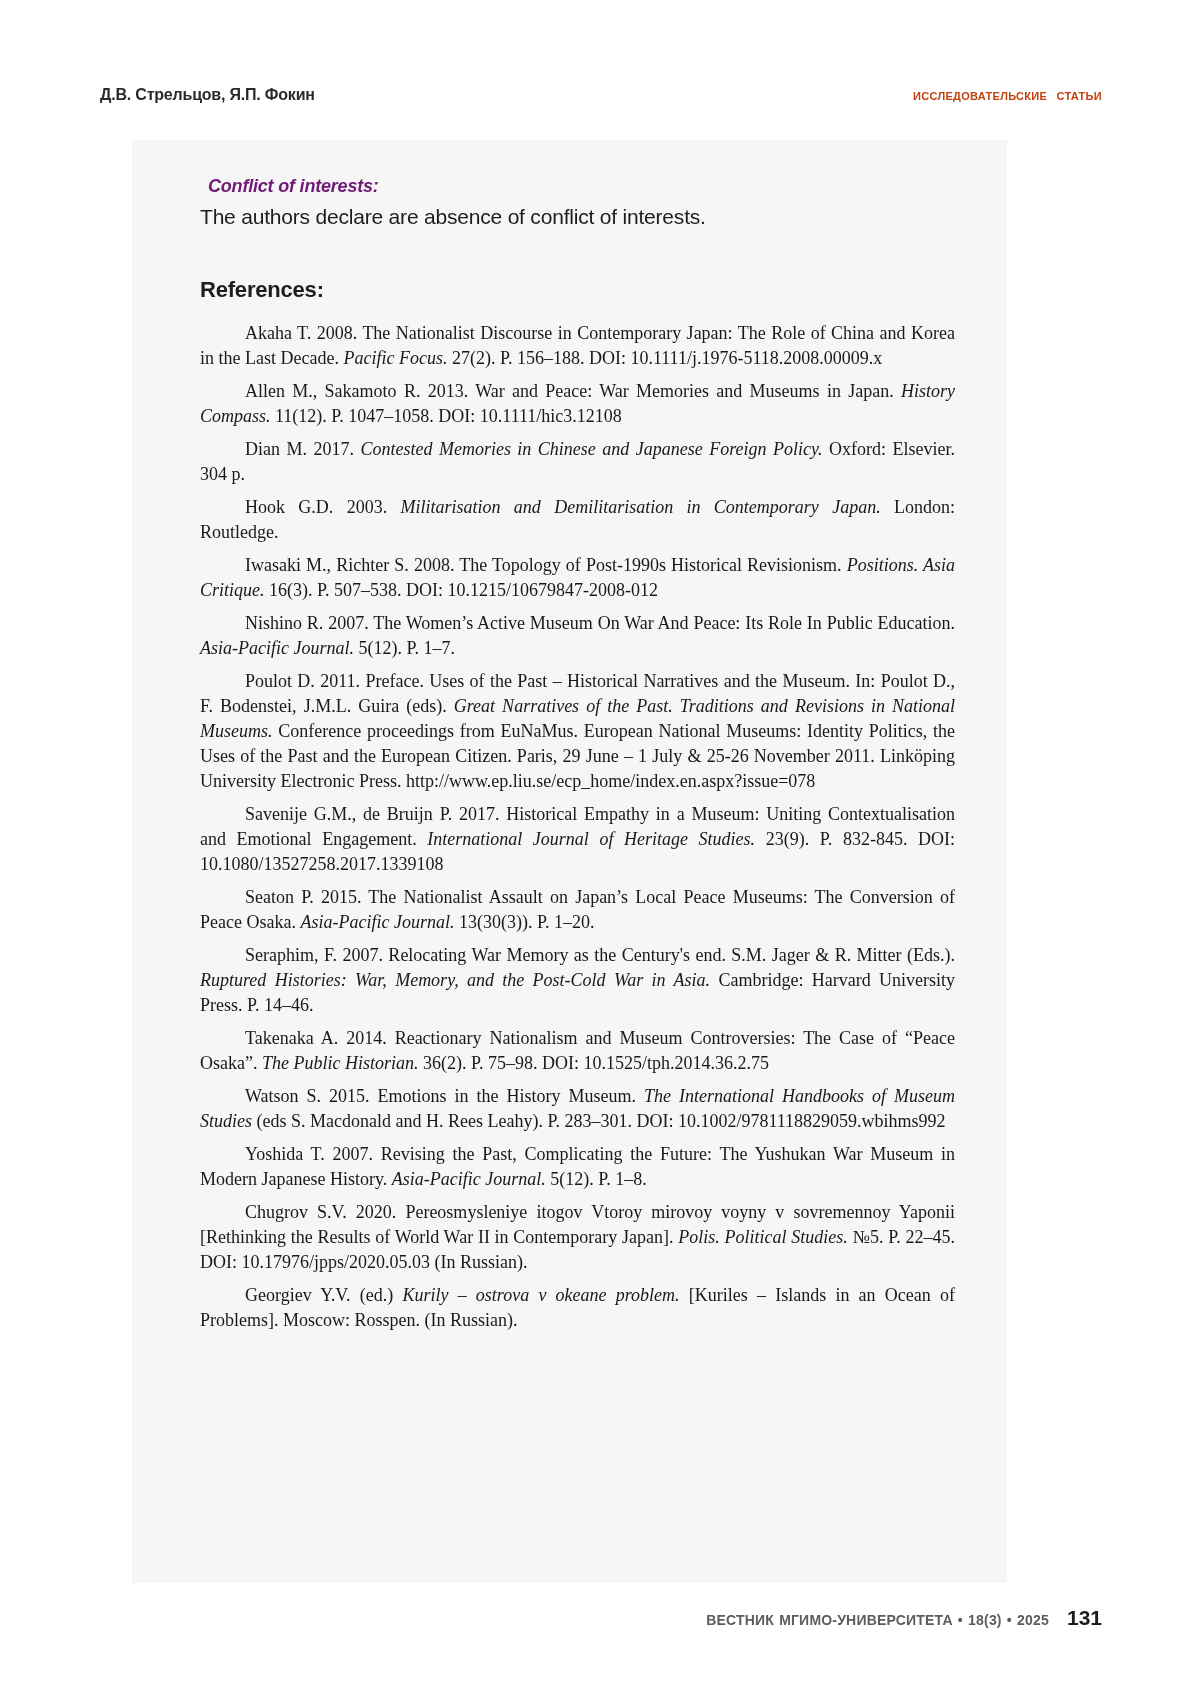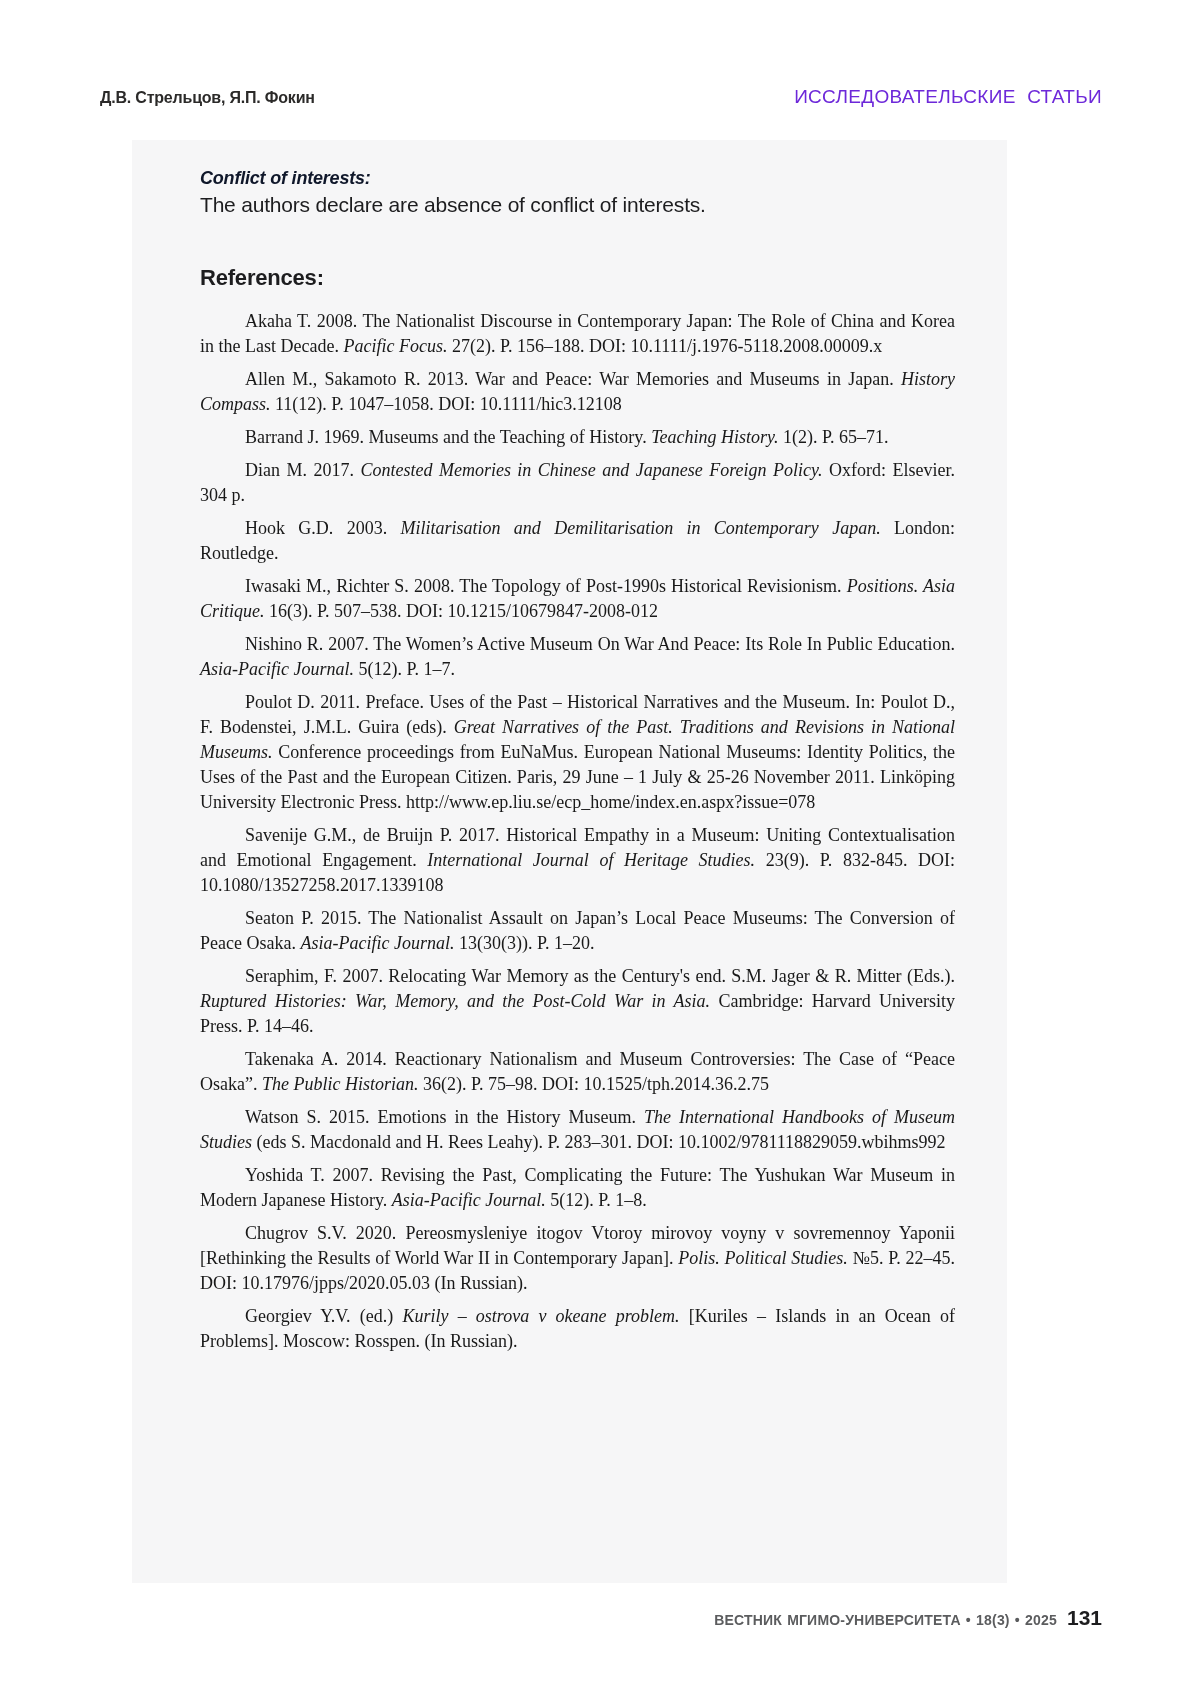--- a/index.html
+++ b/index.html
@@ -10,53 +10,53 @@
   }
   
   .runhead{
     position:absolute;top:86px;left:100px;right:98px;
     display:flex;justify-content:space-between;align-items:baseline;gap:48px;
   }
   .runhead .authors{
     font-size:16px;font-weight:600;letter-spacing:-0.2px;color:#2b2a29;
   }
   .runhead .section{
-    font-size:19px;font-weight:400;letter-spacing:0.3px;color:#6d28d9;
+    font-size:11px;font-weight:700;letter-spacing:0.3px;color:#c2410c;
     word-spacing:6px;
   }
   
   .panel{
     position:absolute;left:132px;top:140px;width:875px;height:1443px;
     background:#f6f6f7;
   }
   .panel-inner{
     position:absolute;left:68px;top:28px;width:755px;
   }
   .conflict-title{
-    margin:0;font-size:18px;font-weight:700;font-style:italic;color:#0f172a;
+    margin:8px;font-size:18px;font-weight:700;font-style:italic;color:#701a75;
     letter-spacing:-0.2px;
   }
   .conflict-body{
     margin:4px 0 0 0;font-size:21px;color:#1d1d1f;letter-spacing:-0.2px;
   }
   .refs-heading{
     margin:48px 0 18px 0;font-size:22px;font-weight:600;color:#1d1d1f;
     letter-spacing:-0.2px;
   }
   
   .refs{font-family:"Liberation Serif",serif;font-size:18px;line-height:25px;}
   .ref{
     margin:0 0 8px 0;text-align:justify;text-indent:45px;color:#191919;
   }
   .ref .it{font-style:italic;}
   .ru-group{}
   
   .pagefoot{
     position:absolute;top:1606px;left:100px;right:98px;
-    display:flex;justify-content:flex-end;align-items:baseline;gap:10px;text-align:right;
+    display:flex;justify-content:flex-end;align-items:baseline;gap:18px;text-align:right;
   }
   .pagefoot .journal{
     font-size:14px;font-weight:700;letter-spacing:0.2px;color:#5b5c5e;
     word-spacing:1px;
   }
   .pagefoot .pageno{
     font-size:21px;font-weight:700;color:#1d1d1f;
   }
 </style>
 </head>
@@ -69,21 +69,20 @@
 
 <div class="panel">
   <div class="panel-inner">
     <p class="conflict-title">Conflict of interests:</p>
     <p class="conflict-body">The authors declare are absence of conflict of interests.</p>
     <h2 class="refs-heading">References:</h2>
     <div class="refs">
         <div>
           <p class="ref"><span>Akaha T. 2008. The Nationalist Discourse in Contemporary Japan: The Role of China and Korea in the Last Decade. </span><span class="it">Pacific Focus.</span><span> 27(2). P. 156–188. DOI: 10.1111/j.1976-5118.2008.00009.x</span></p>
           <p class="ref"><span>Allen M., Sakamoto R. 2013. War and Peace: War Memories and Museums in Japan. </span><span class="it">History Compass.</span><span> 11(12). P. 1047–1058. DOI: 10.1111/hic3.12108</span></p>
-          <p class="ref"><span>Barrand J. 1969. Museums and the Teaching of History. </span><span class="it">Teaching History.</span><span> 1(2). P. 65–71.</span></p>
           <p class="ref"><span>Dian M. 2017. </span><span class="it">Contested Memories in Chinese and Japanese Foreign Policy.</span><span> Oxford: Elsevier. 304 p.</span></p>
           <p class="ref"><span>Hook G.D. 2003. </span><span class="it">Militarisation and Demilitarisation in Contemporary Japan.</span><span> London: Routledge.</span></p>
           <p class="ref"><span>Iwasaki M., Richter S. 2008. The Topology of Post-1990s Historical Revisionism. </span><span class="it">Positions. Asia Critique.</span><span> 16(3). P. 507–538. DOI: 10.1215/10679847-2008-012</span></p>
           <p class="ref"><span>Nishino R. 2007. The Women’s Active Museum On War And Peace: Its Role In Public Education. </span><span class="it">Asia-Pacific Journal.</span><span> 5(12). P. 1–7.</span></p>
           <p class="ref"><span>Poulot D. 2011. Preface. Uses of the Past – Historical Narratives and the Museum. In: Poulot D., F. Bodenstei, J.M.L. Guira (eds). </span><span class="it">Great Narratives of the Past. Traditions and Revisions in National Museums.</span><span> Conference proceedings from EuNaMus. European National Museums: Identity Politics, the Uses of the Past and the European Citizen. Paris, 29 June – 1 July &amp; 25-26 November 2011. Linköping University Electronic Press. http://www.ep.liu.se/ecp_home/index.en.aspx?issue=078</span></p>
           <p class="ref"><span>Savenije G.M., de Bruijn P. 2017. Historical Empathy in a Museum: Uniting Contextualisation and Emotional Engagement. </span><span class="it">International Journal of Heritage Studies.</span><span> 23(9). P. 832-845. DOI: 10.1080/13527258.2017.1339108</span></p>
           <p class="ref"><span>Seaton P. 2015. The Nationalist Assault on Japan’s Local Peace Museums: The Conversion of Peace Osaka. </span><span class="it">Asia-Pacific Journal.</span><span> 13(30(3)). P. 1–20.</span></p>
           <p class="ref"><span>Seraphim, F. 2007. Relocating War Memory as the Century's end. S.M. Jager &amp; R. Mitter (Eds.). </span><span class="it">Ruptured Histories: War, Memory, and the Post-Cold War in Asia.</span><span> Cambridge: Harvard University Press. P. 14–46.</span></p>
           <p class="ref"><span>Takenaka A. 2014. Reactionary Nationalism and Museum Controversies: The Case of “Peace Osaka”. </span><span class="it">The Public Historian.</span><span> 36(2). P. 75–98. DOI: 10.1525/tph.2014.36.2.75</span></p>
           <p class="ref"><span>Watson S. 2015. Emotions in the History Museum. </span><span class="it">The International Handbooks of Museum Studies</span><span> (eds S. Macdonald and H. Rees Leahy). P. 283–301. DOI: 10.1002/9781118829059.wbihms992</span></p>

